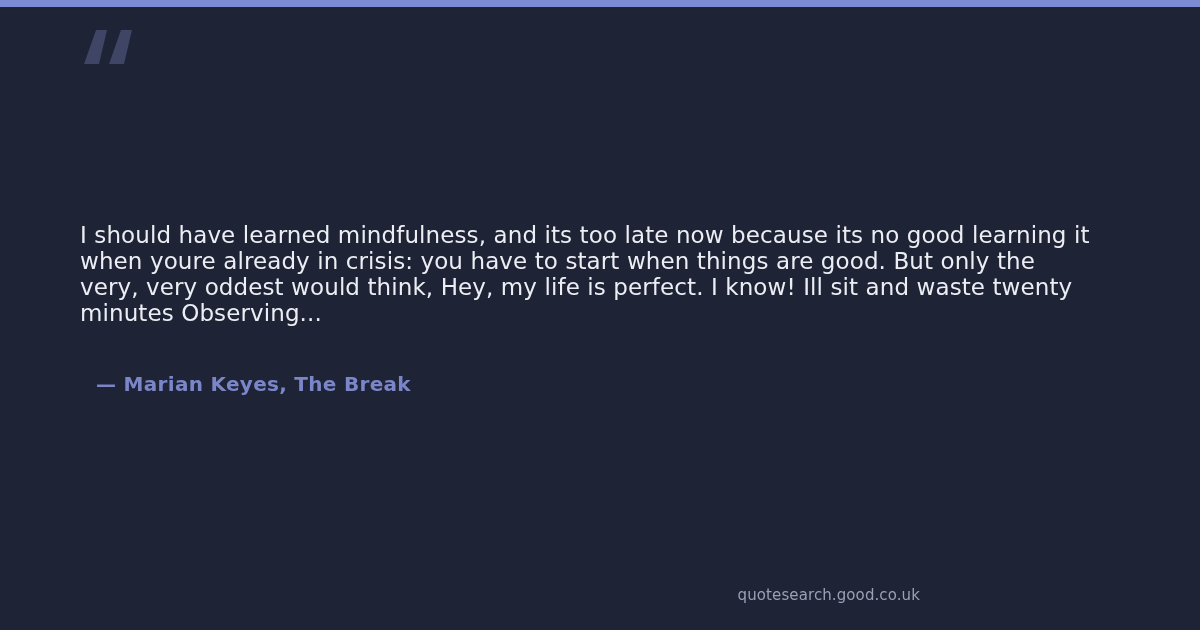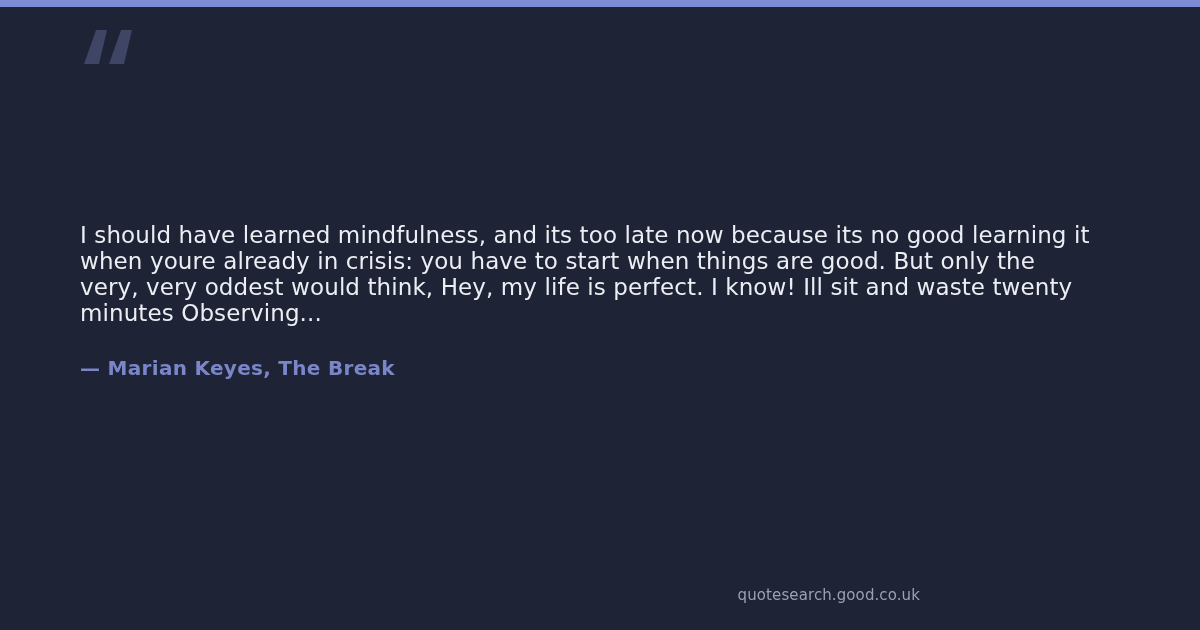--- a/index.html
+++ b/index.html
@@ -64,21 +64,21 @@
     color: #eceef4;
     font-size: 23px;
     line-height: 26px;
     font-weight: 400;
     letter-spacing: 0.1px;
     text-align: left;
     white-space: pre-wrap;
   }
 
   #attribution {
-    margin: 0;
+    margin: 16px;
     padding-top: 29px;
     color: #7b86c9;
     font-size: 20px;
     line-height: 26px;
     font-weight: 700;
     letter-spacing: 0.3px;
   }
 
   
   #footer-url {

